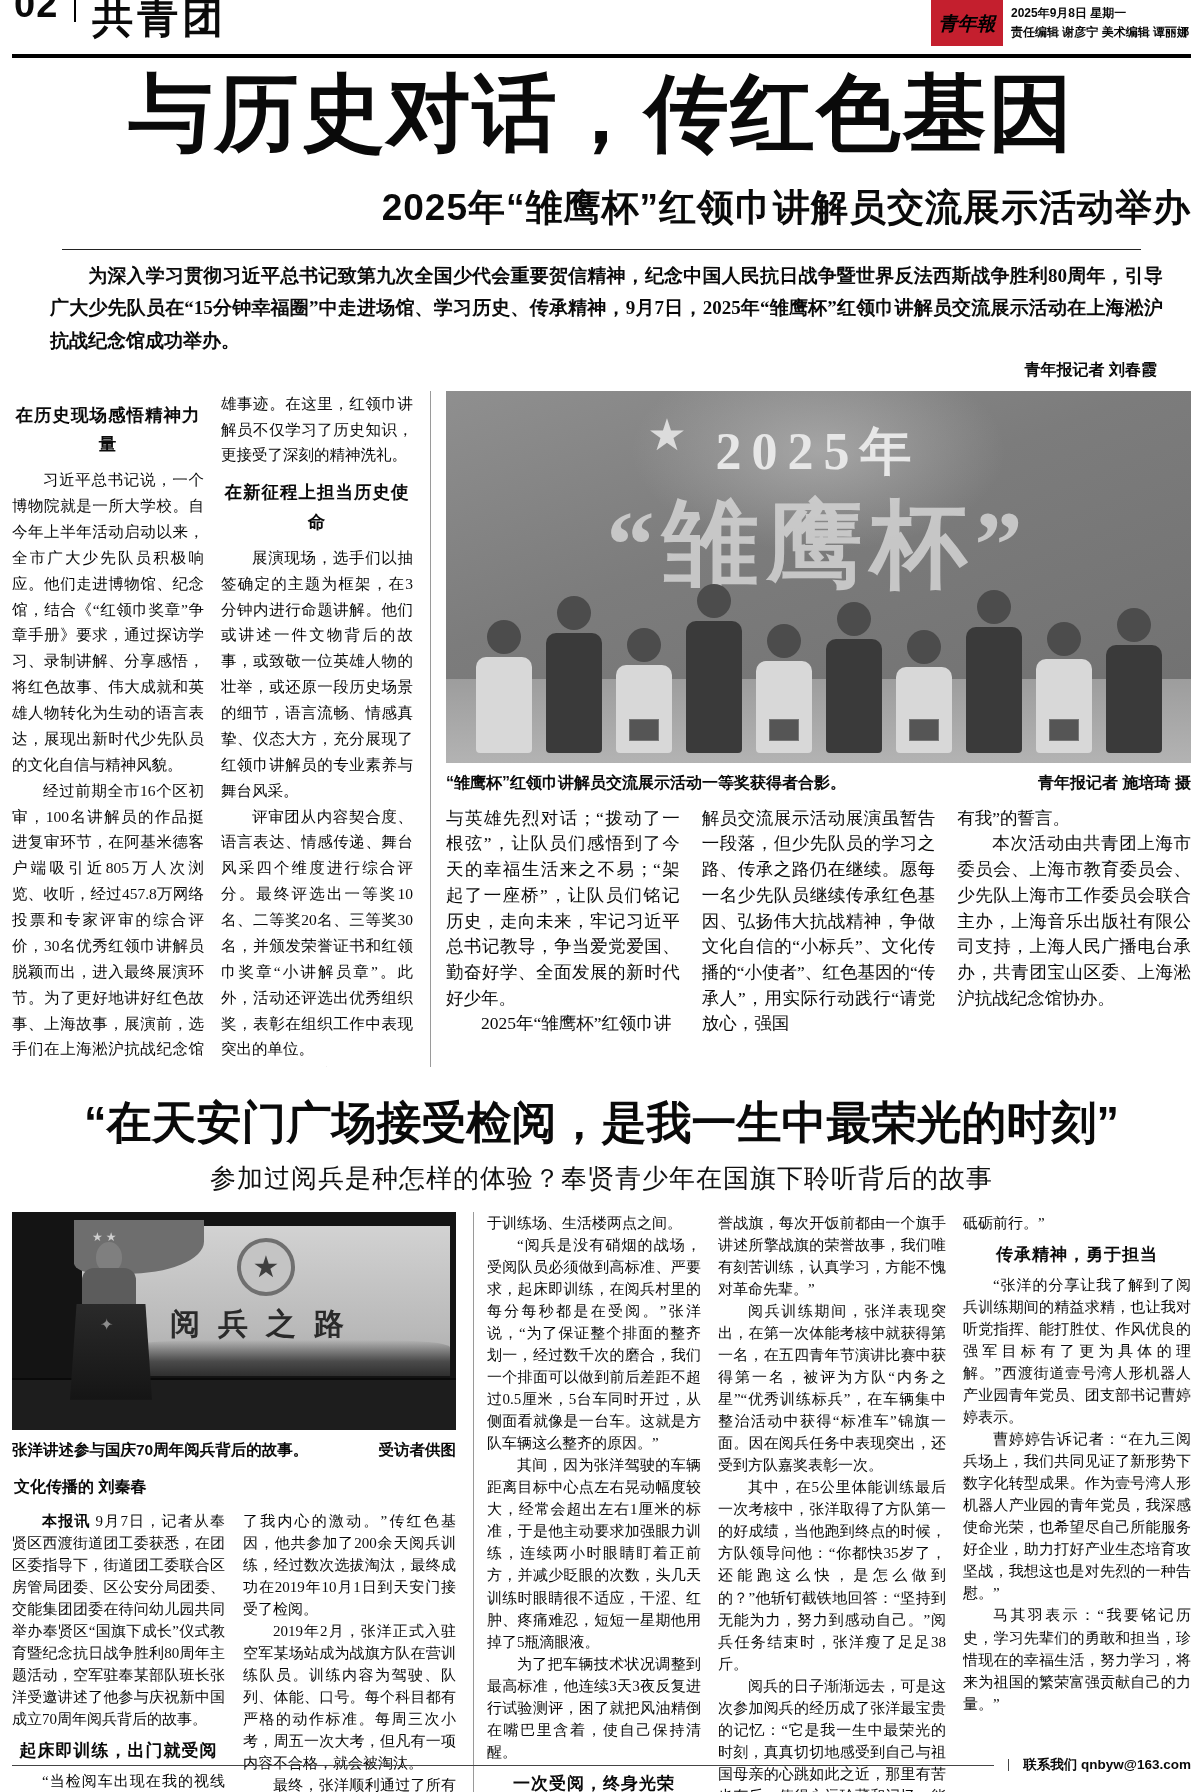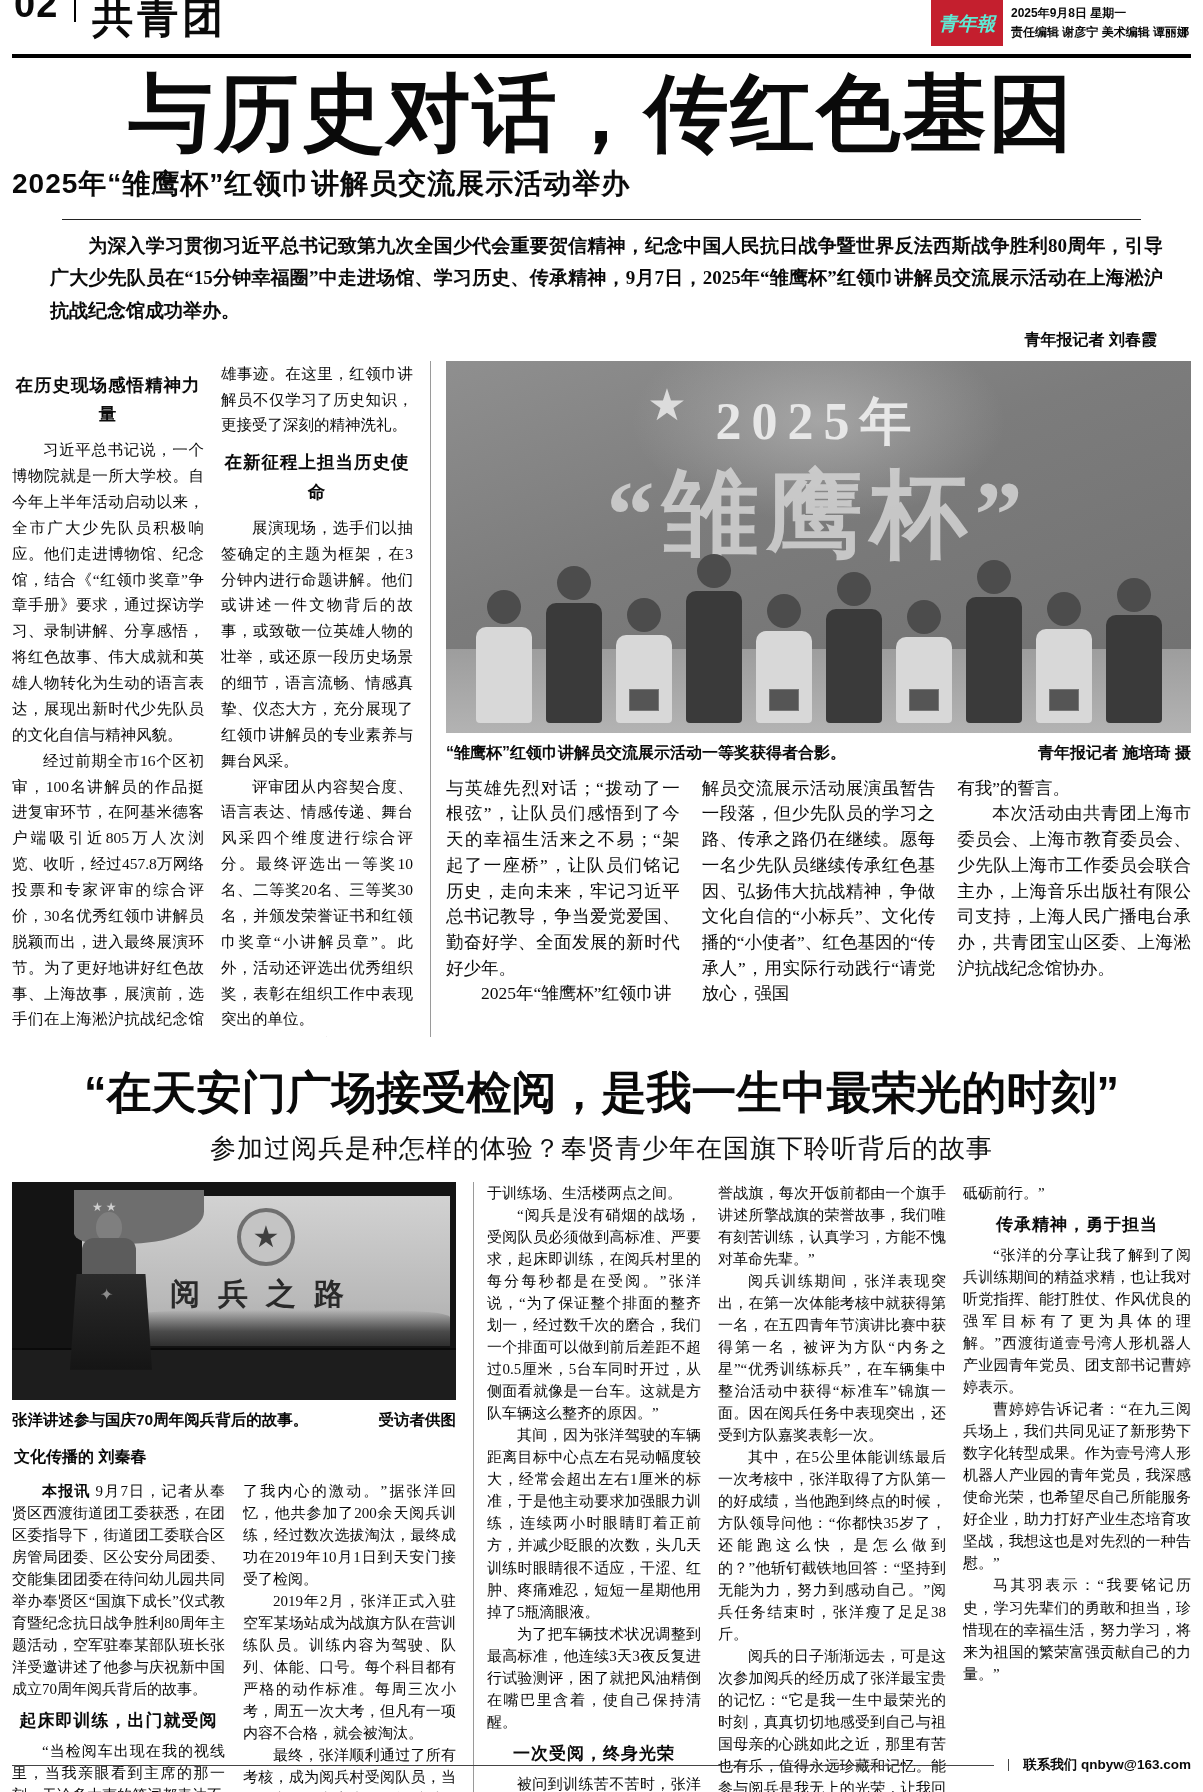--- a/index.html
+++ b/index.html
@@ -8,30 +8,30 @@
   .page { width:1203px; height:1792px; padding:6px 12px 0 12px; position:relative; }
 
   
   .hdr { display:flex; justify-content:space-between; align-items:flex-end;
          border-bottom:4px solid #000; padding:4px 2px 8px 2px; height:52px; }
   .hdr-left { display:flex; align-items:center; gap:16px; }
   .pageno { font-family:"Liberation Sans", sans-serif; font-size:38px; font-weight:900; letter-spacing:1px; }
   .hdr-bar { width:2px; height:34px; background:#000; }
   .section-ttl { font-family:"Liberation Sans", sans-serif; font-size:41px; font-weight:900; letter-spacing:4px;margin-top:28px; }
   .hdr-right { display:flex; align-items:center; gap:8px; }
-  .masthead { width:72px; height:46px; background:#c41f2e; color:#5eead4; display:flex; align-items:center;
+  .masthead { width:72px; height:46px; background:#c41f2e; color:#000000; display:flex; align-items:center;
               justify-content:center; font-family:"Liberation Serif", serif; font-style:italic;
               font-weight:bold; font-size:19px; line-height:1; text-align:center; }
   .hdr-meta { font-family:"Liberation Sans", sans-serif; font-size:12px; font-weight:bold; line-height:1.6; }
 
   
   .a1-headline { font-family:"Liberation Sans", sans-serif; text-align:center; font-size:84px;
                  font-weight:900; letter-spacing:2px; line-height:1.08; margin-top:10px; }
-  .a1-subhead  { font-family:"Liberation Sans", sans-serif; text-align:left; font-size:28px;
-                 font-weight:700; letter-spacing:1px; margin-top:6px; }
+  .a1-subhead  { font-family:"Liberation Sans", sans-serif; text-align:right; font-size:37px;
+                 font-weight:700; letter-spacing:1px; margin-top:24px; }
   .a1-rule { border-top:1.5px solid #222; margin:16px 50px 10px 50px; }
   .a1-lead { font-size:19px; font-weight:600; line-height:1.72; text-align:justify;
              padding:0 28px 0 38px; }
   .a1-lead .ind { display:inline-block; width:2em; }
   .a1-byline { font-family:"Liberation Sans", sans-serif; font-weight:bold; font-size:16px;
                text-align:right; padding-right:34px; margin-top:2px; }
   .a1-grid { display:grid; grid-template-columns:192px 192px 1fr; column-gap:17px;
              margin-top:10px; height:676px; }
   .ncol { font-size:15.5px; line-height:1.67; text-align:justify; overflow:hidden; }
   .colhead { font-family:"Liberation Sans", sans-serif; font-weight:900; font-size:17.5px;
@@ -256,21 +256,21 @@
           <span>受访者供图</span>
         </div>
         <div class="a2-byline">文化传播的 刘秦春</div>
         <div class="a2-twocol">
           <div class="a2col">
             <p><span class="lead-label">本报讯</span><span> 9月7日，记者从奉贤区西渡街道团工委获悉，在团区委指导下，街道团工委联合区房管局团委、区公安分局团委、交能集团团委在待问幼儿园共同举办奉贤区“国旗下成长”仪式教育暨纪念抗日战争胜利80周年主题活动，空军驻奉某部队班长张洋受邀讲述了他参与庆祝新中国成立70周年阅兵背后的故事。</span></p>
             <div class="a2head">起床即训练，出门就受阅</div>
             <p>“当检阅车出现在我的视线里，当我亲眼看到主席的那一刻，无论多大声的答词都表达不</p>
           </div>
           <div class="a2col">
-            <p class="noind">了我内心的激动。”据张洋回忆，他共参加了200余天阅兵训练，经过数次选拔淘汰，最终成功在2019年10月1日到天安门接受了检阅。</p>
+            <p class="noind">了我内心的激动。”传红色基因，他共参加了200余天阅兵训练，经过数次选拔淘汰，最终成功在2019年10月1日到天安门接受了检阅。</p>
             <p>2019年2月，张洋正式入驻空军某场站成为战旗方队在营训练队员。训练内容为驾驶、队列、体能、口号。每个科目都有严格的动作标准。每周三次小考，周五一次大考，但凡有一项内容不合格，就会被淘汰。</p>
             <p>最终，张洋顺利通过了所有考核，成为阅兵村受阅队员，当晚他兴奋得彻夜未眠。阅兵村要求更高，规矩更严，每天工作训练都安排得特别紧凑，从早上4点半起床到夜晚11点半带回，他往返</p>
           </div>
         </div>
       </div>
 
       <div class="a2col rule">
         <p class="noind">于训练场、生活楼两点之间。</p>
         <p>“阅兵是没有硝烟的战场，受阅队员必须做到高标准、严要求，起床即训练，在阅兵村里的每分每秒都是在受阅。”张洋说，“为了保证整个排面的整齐划一，经过数千次的磨合，我们一个排面可以做到前后差距不超过0.5厘米，5台车同时开过，从侧面看就像是一台车。这就是方队车辆这么整齐的原因。”</p>
         <p>其间，因为张洋驾驶的车辆距离目标中心点左右晃动幅度较大，经常会超出左右1厘米的标准，于是他主动要求加强眼力训练，连续两小时眼睛盯着正前方，并减少眨眼的次数，头几天训练时眼睛很不适应，干涩、红肿、疼痛难忍，短短一星期他用掉了5瓶滴眼液。</p>

